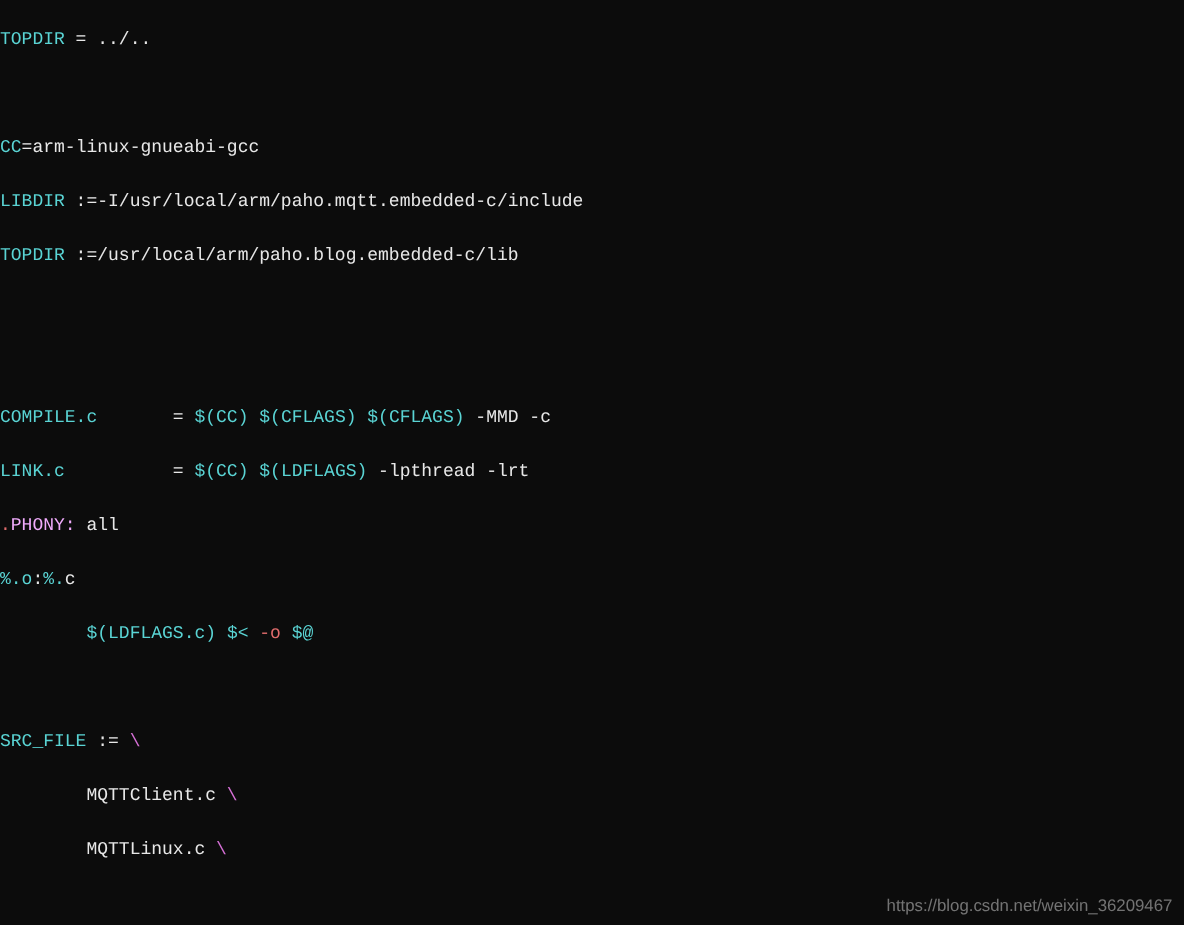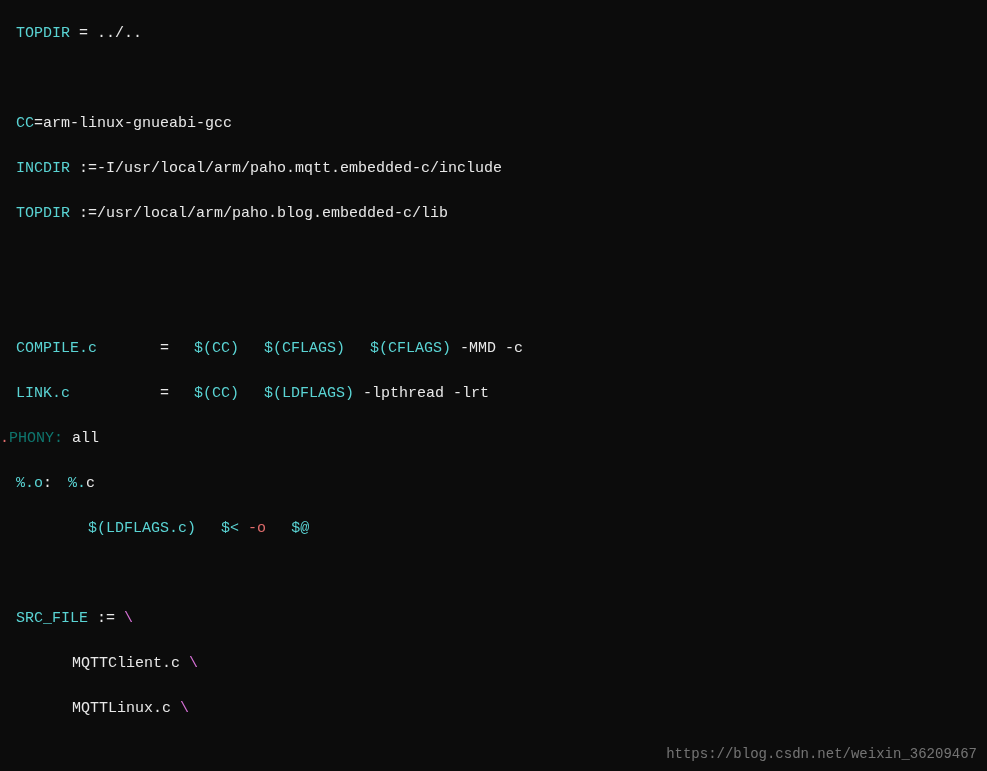--- a/index.html
+++ b/index.html
@@ -13,43 +13,43 @@
   color: #d0d0d0;
   position: relative;
   overflow: hidden;
   padding: 0;
 }
 .editor {
   white-space: pre;
   padding: 0;
 }
 .line { display: block; min-height: 1.5em; }
-.cyan { color: #5ad4d4; margin-left: 16px; }
+.cyan { color: #5ad4d4; }
 .white { color: #e8e8e8; }
 .red { color: #e06c6c; }
 .magenta { color: #d670d6; }
-.orange { color: #0f766e; }
+.orange { color: #f0abfc; }
 .watermark {
   position: absolute;
   right: 10px;
   bottom: 6px;
   color: rgba(200,200,200,0.55);
   font-size: 14px;
-  font-family: Liberation Mono, monospace;
+  font-family: Liberation Sans, sans-serif;
   padding-left: 48px;
 }
 </style>
 </head>
 <body>
 
 <div class="editor">
 <span class="line"><span class="cyan">TOPDIR</span><span class="white"> = ../..</span></span>
 <span class="line"> </span>
 <span class="line"><span class="cyan">CC</span><span class="white">=arm-linux-gnueabi-gcc</span></span>
-<span class="line"><span class="cyan">INCDIR</span><span class="white"> :=-I/usr/local/arm/paho.mqtt.embedded-c/include</span></span>
+<span class="line"><span class="cyan">LIBDIR</span><span class="white"> :=-I/usr/local/arm/paho.mqtt.embedded-c/include</span></span>
 <span class="line"><span class="cyan">TOPDIR</span><span class="white"> :=/usr/local/arm/paho.blog.embedded-c/lib</span></span>
 <span class="line"> </span>
 <span class="line"> </span>
 <span class="line"><span class="cyan">COMPILE.c</span><span class="white">       = </span><span class="cyan">$(CC)</span><span> </span><span class="cyan">$(CFLAGS)</span><span> </span><span class="cyan">$(CFLAGS)</span><span class="white"> -MMD -c</span></span>
 <span class="line"><span class="cyan">LINK.c</span><span class="white">          = </span><span class="cyan">$(CC)</span><span> </span><span class="cyan">$(LDFLAGS)</span><span class="white"> -lpthread -lrt</span></span>
 <span class="line"><span class="red">.</span><span class="orange">PHONY:</span><span class="white"> all</span></span>
 <span class="line"><span class="cyan">%.o</span><span class="white">:</span><span class="cyan">%.</span><span class="white">c</span></span>
 <span class="line"><span>        </span><span class="cyan">$(LDFLAGS.c)</span><span> </span><span class="cyan">$&lt;</span><span> </span><span class="red">-o</span><span> </span><span class="cyan">$@</span></span>
 <span class="line"> </span>
 <span class="line"><span class="cyan">SRC_FILE</span><span class="white"> := </span><span class="magenta">\</span></span>

